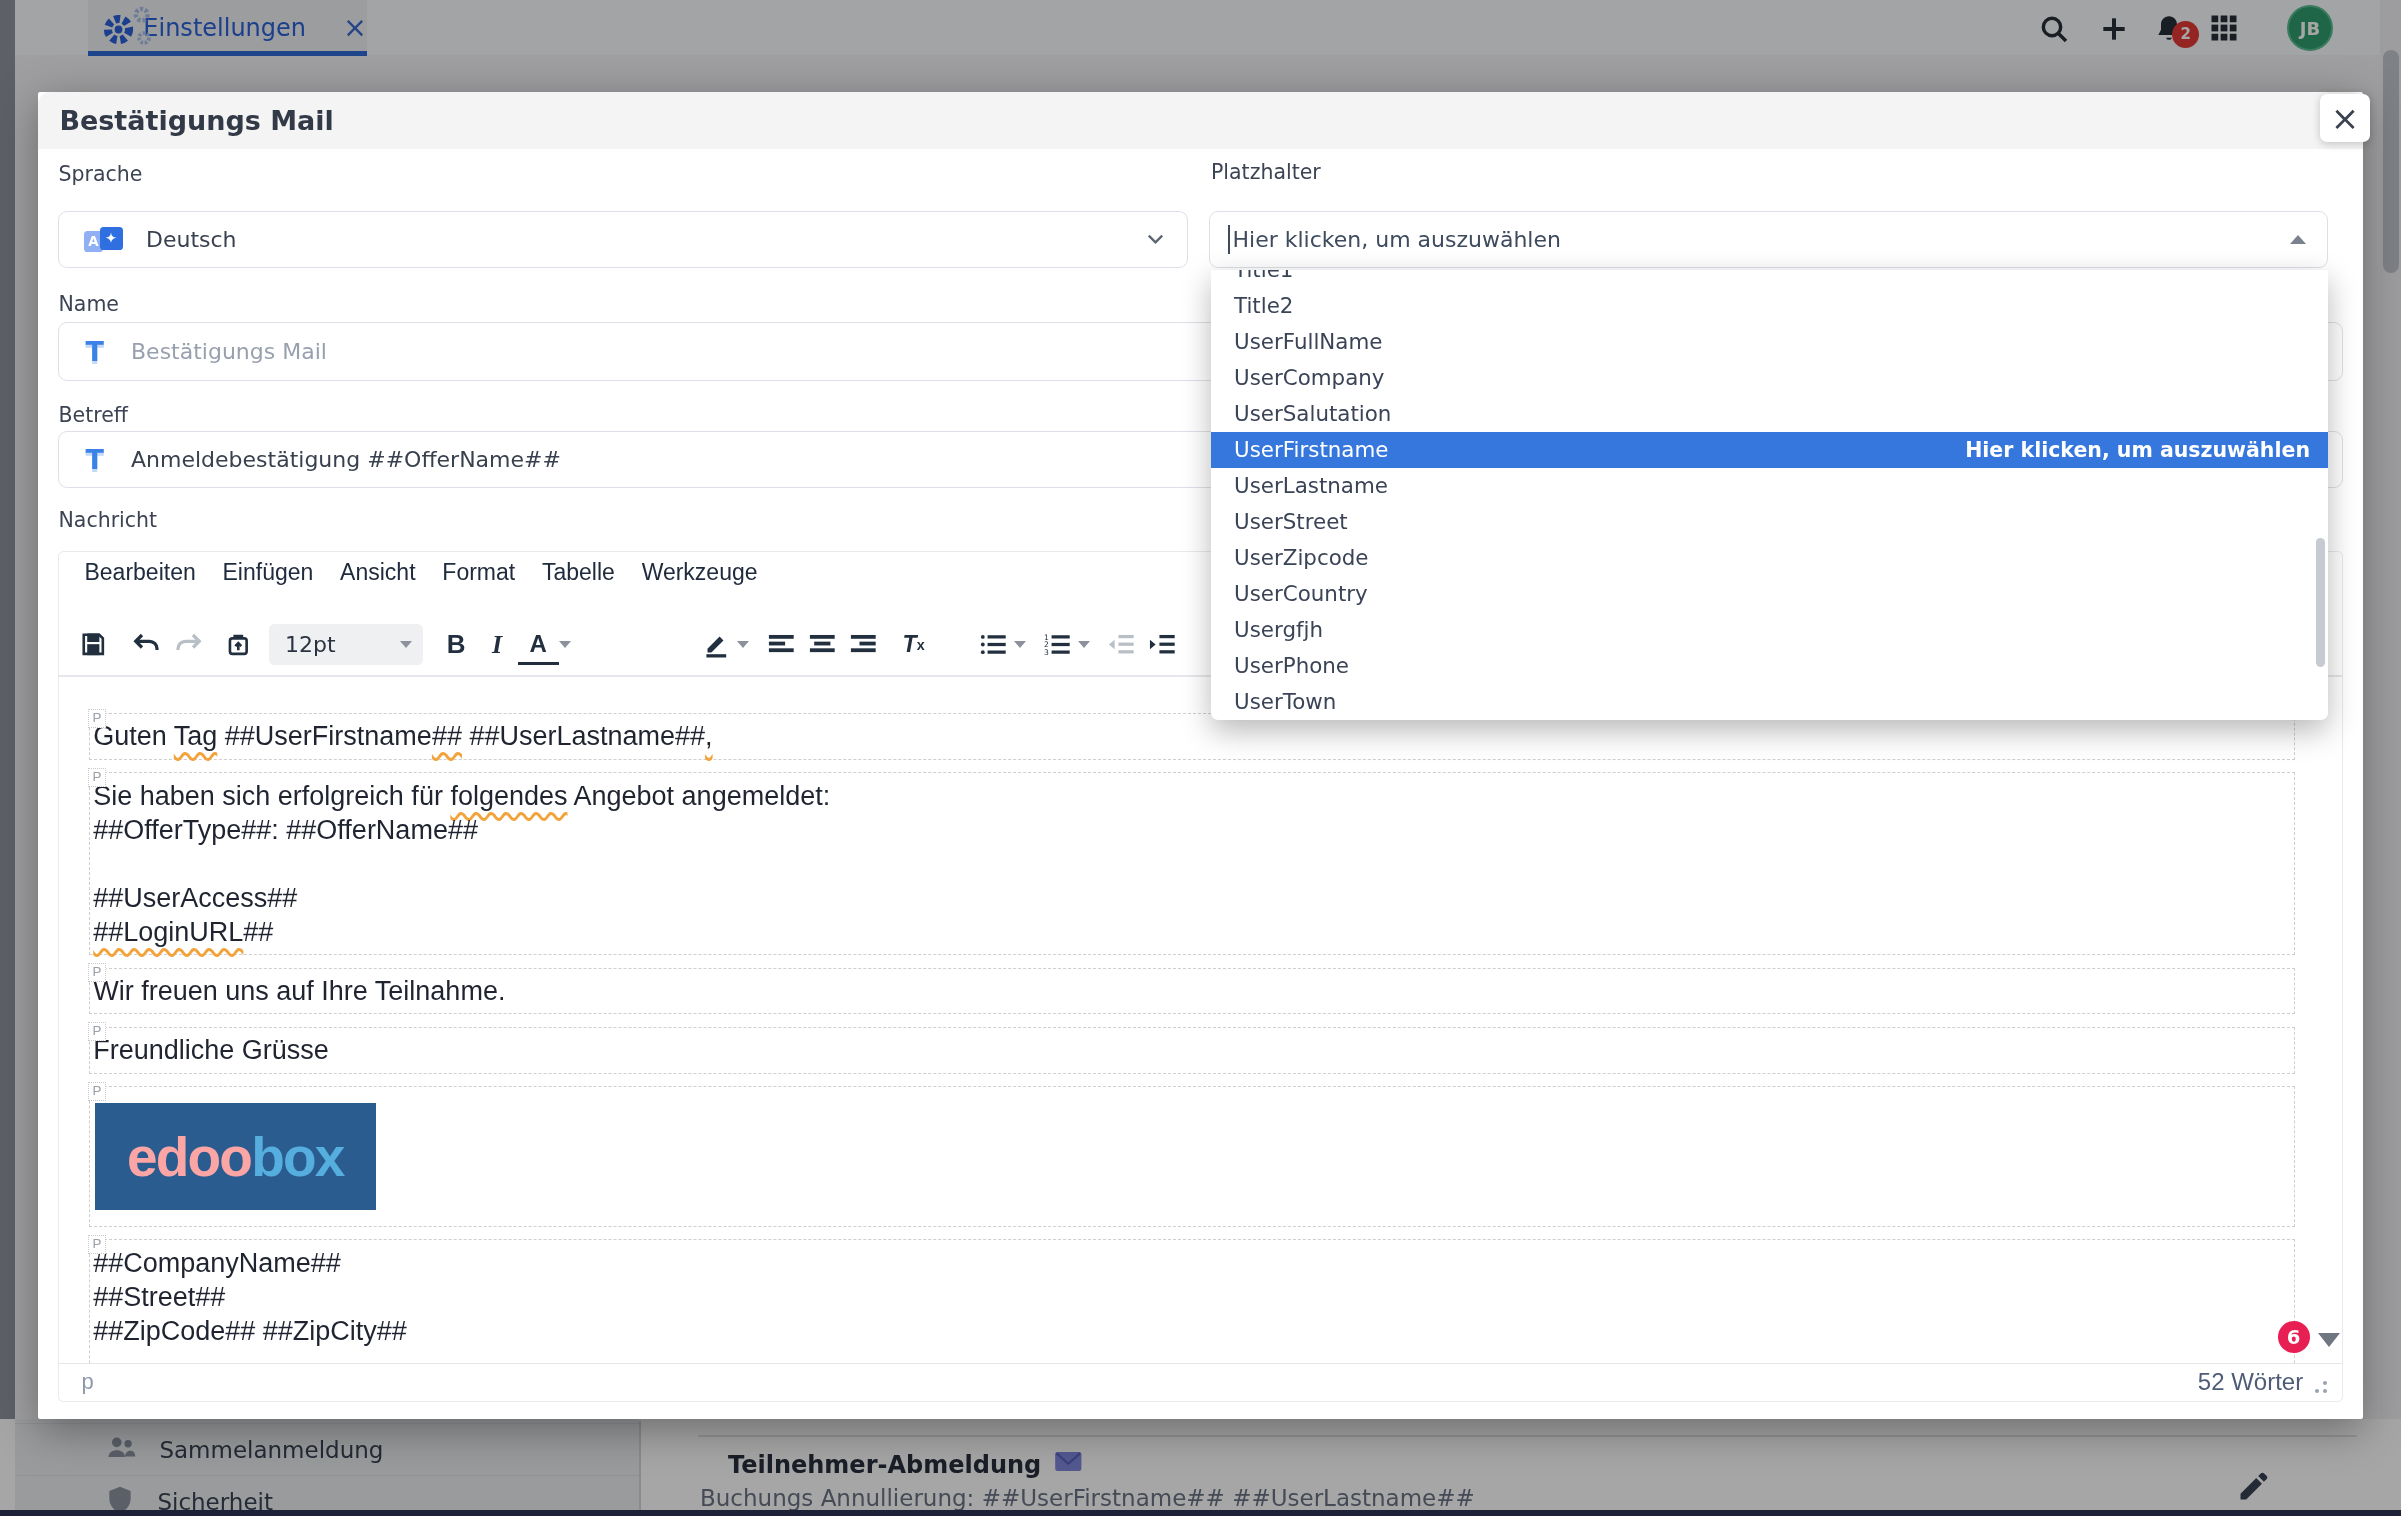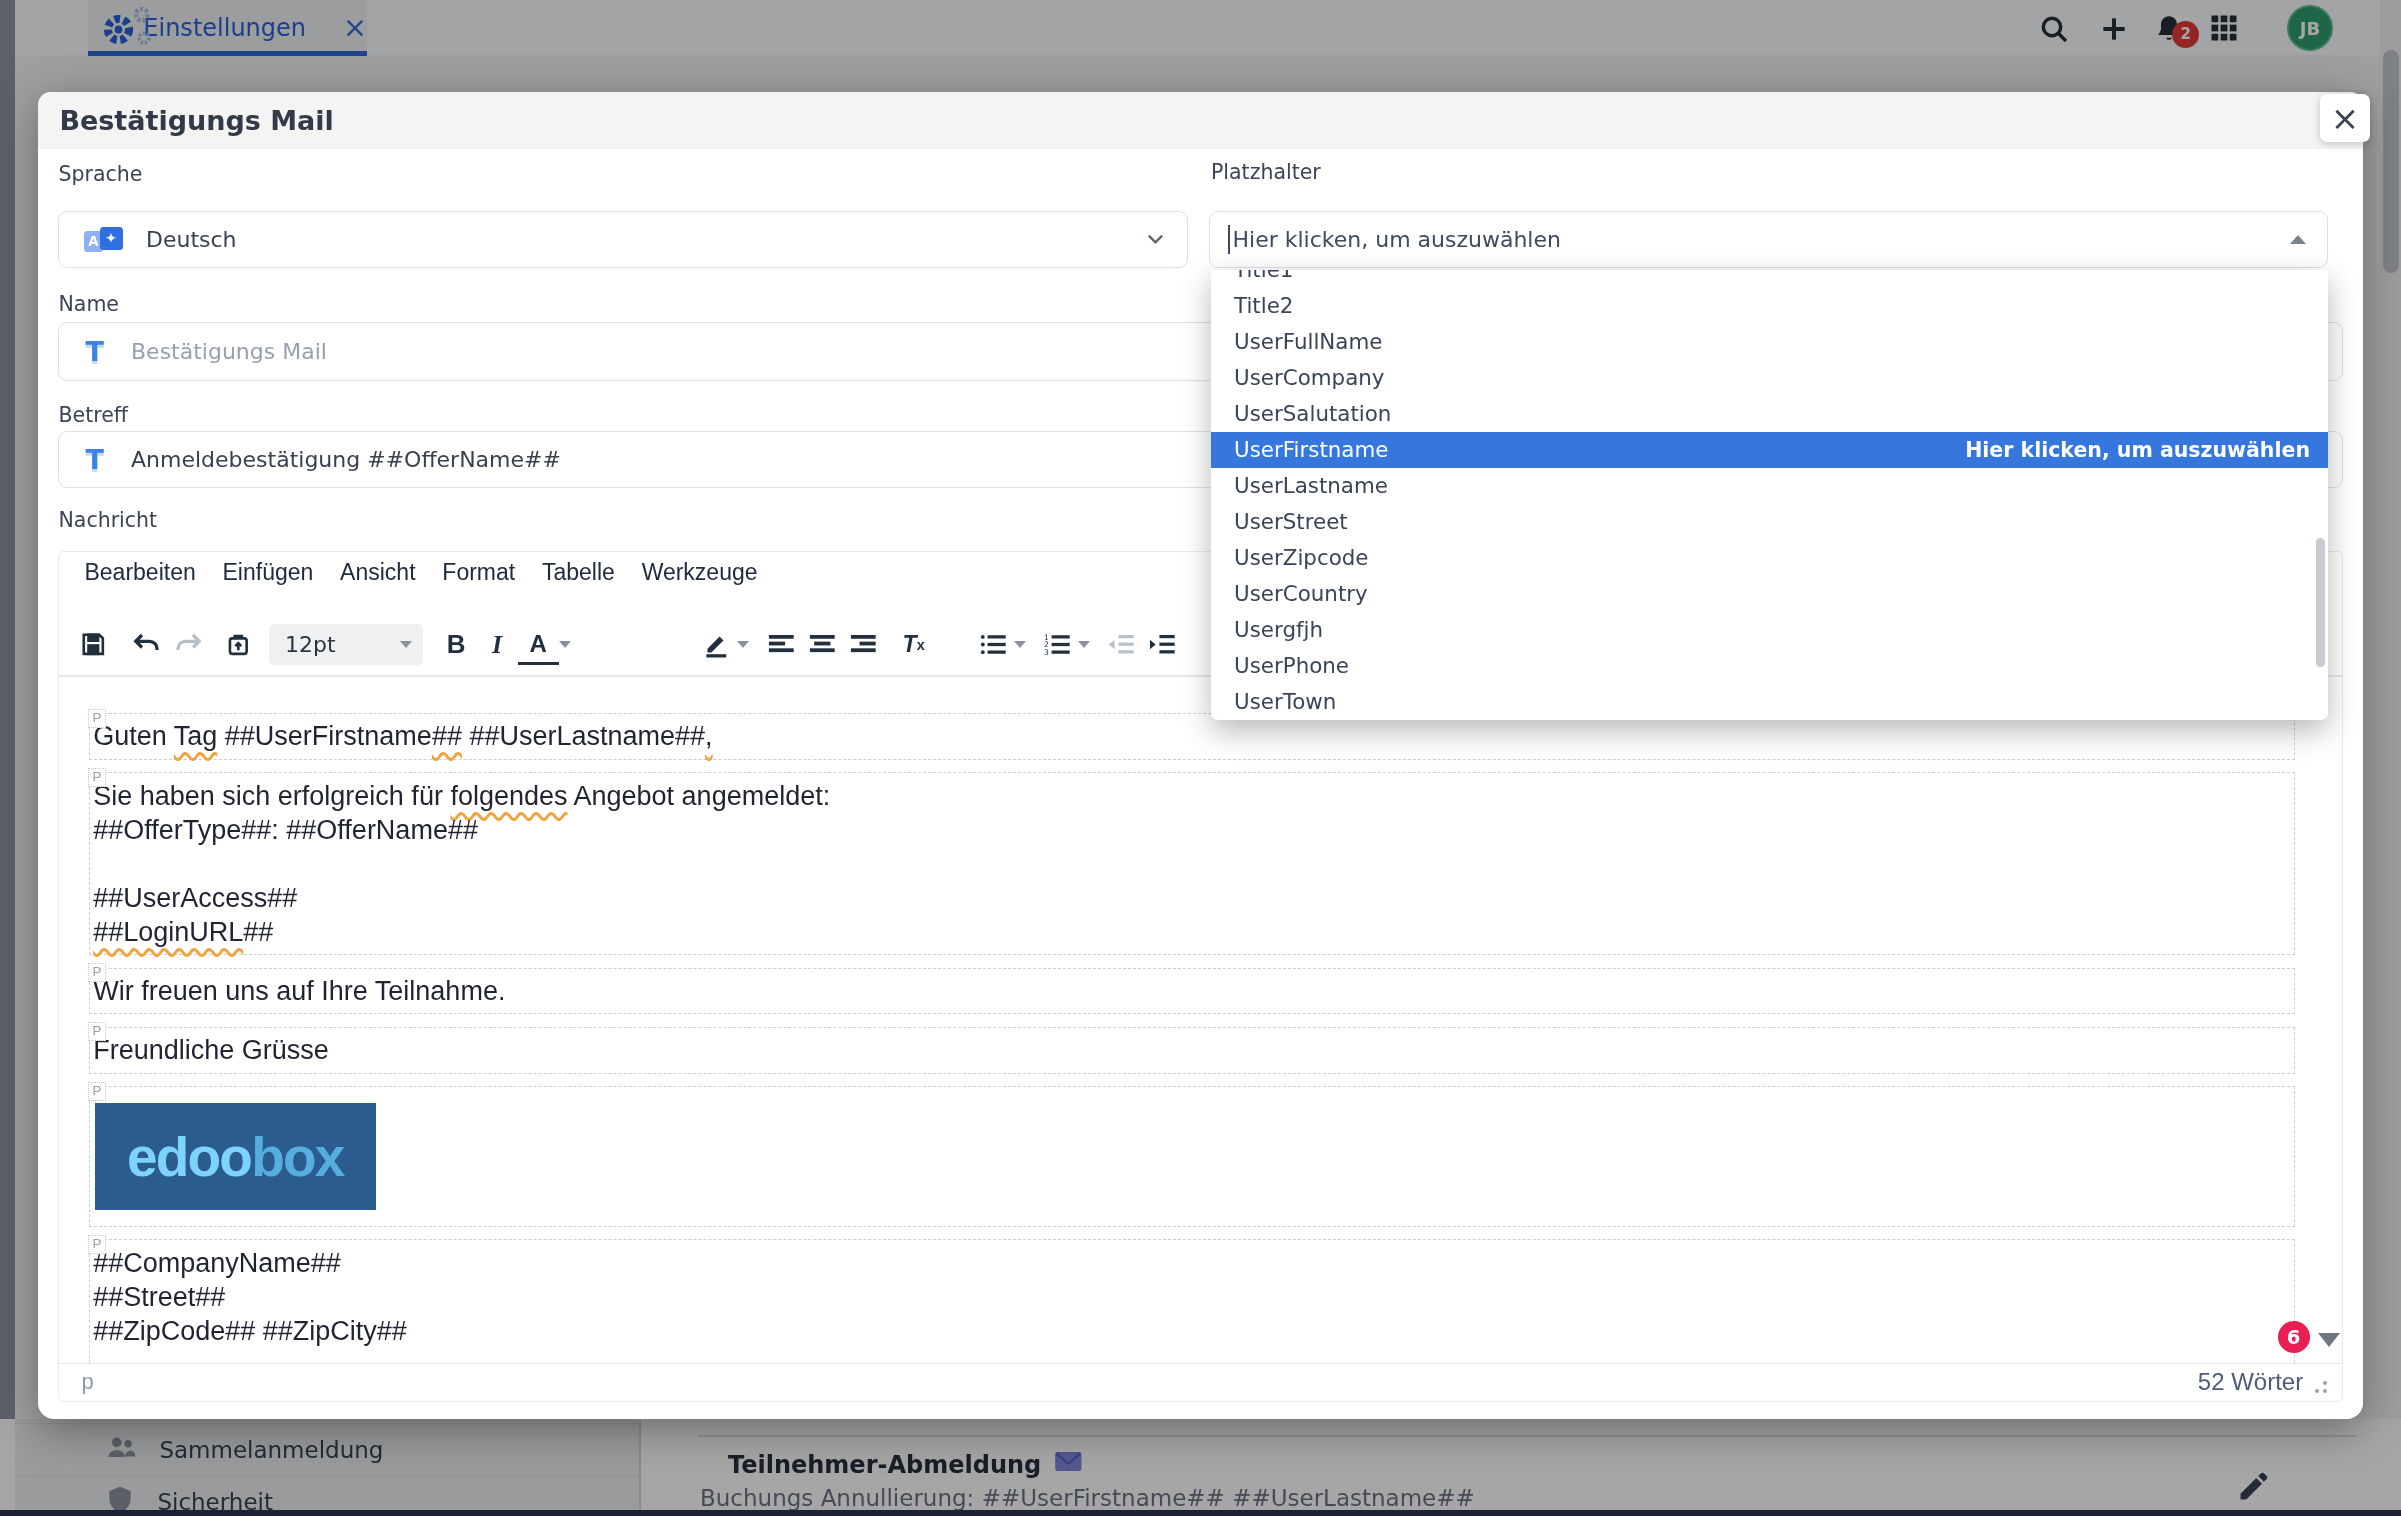--- a/index.html
+++ b/index.html
@@ -36,21 +36,21 @@
   .detail-hr { left:698px; top:1435px; width:1659px; height:1.8px; background:#e2e4e8; }
   .detail-title { left:700px; top:1450px; color:#272e3d; font-size:24px; font-weight:bold; display:flex; align-items:center; gap:12.5px;margin-left:28px; }
   .detail-sub { left:700px; top:1485px; color:#6b7384; font-size:23px; }
   .pencil-btn { left:2232px; top:1464px; width:43px; height:43px; display:flex; align-items:center; justify-content:center; }
   .navy-bar { left:0; top:1510px; width:2401px; height:6.2px; background:#2b3455; }
 
   
   #overlay { position:absolute; inset:0; background:rgba(0,0,0,0.35); z-index:5; }
 
   
-  #modal { position:absolute; left:38px; top:92px; width:2325px; height:1327px; background:#fff; border-radius:16px;
+  #modal { position:absolute; left:38px; top:92px; width:2325px; height:1327px; background:#fff; border-radius:2px;
            box-shadow:0 10.7px 43px rgba(0,0,0,0.35); z-index:10; }
   .modal-header { position:absolute; left:0; top:0; width:100%; height:57px; background:#f4f4f5; border-radius:12.5px 12.5px 0 0;
                   display:flex; align-items:center; }
   .modal-title { margin-left:21.4px; color:#333a47; font-size:27px; font-weight:600; }
   .close-btn { position:absolute; left:2282px; top:1.8px; width:50px; height:48px; background:#fff; border-radius:7.1px;
                box-shadow:0 1.8px 9px rgba(0,0,0,0.2); display:flex; align-items:center; justify-content:center;
                color:#3a4250; font-size:34px; z-index:12; }
   .field-label { position:absolute; color:#3c4352; font-size:20.5px; font-weight:500; }
   .box { position:absolute; background:#fff; border:1.8px solid #dde1e7; border-radius:9px; display:flex; align-items:center; }
   .box .val { font-size:22px; color:#39414f; }
@@ -99,21 +99,21 @@
   .para { position:relative; border:1.8px dashed #cfcfcf; width:2206px; padding:5.4px 5.4px 5.4px 3.6px; margin-bottom:12.5px; }
   .para-label { position:absolute; top:-5.4px; left:-1.8px; font-size:13.4px; line-height:13.4px; color:#9aa0a8; background:#fff;
                 border:0.9px dotted #c8c8c8; padding:0.9px 3.6px 2.7px 3.6px; }
   .line { font-size:27px; line-height:34px; white-space:pre-wrap; }
   .line.blank { height:34px; }
   .wavy { text-decoration-line:underline; text-decoration-style:wavy; text-decoration-color:#f2a33c;
           text-decoration-thickness:2.7px; text-underline-offset:7.1px; }
   .logo-para { padding:16px 5.4px; }
   .logo-box { display:inline-block; background:#2b5c90; padding:21.4px 32px; }
   .logo-box span { font-size:55px; font-weight:bold; letter-spacing:-1.8px; }
-  .logo-w { color:#7dd3fc; }
+  .logo-w { color:#fca5a5; }
   .logo-b { color:#55aede; }
   .count-badge { position:absolute; left:2219px; top:769px; width:32px; height:32px; border-radius:50%; background:#e81f53;
                  color:#fff; font-size:19.6px; font-weight:bold; display:flex; align-items:center; justify-content:center; z-index:3; }
   .scroll-dn { position:absolute; left:2259px; top:781px; width:0; height:0; border-left:11.6px solid transparent;
                border-right:11.6px solid transparent; border-top:14.3px solid #6f767f; }
   .ed-status { position:absolute; left:0; top:811px; width:100%; height:37px; border-top:1.8px solid #e4e6e9;
                display:flex; align-items:center; font-family:"Liberation Sans", sans-serif; }
   .el-path { margin-left:23px; font-size:22px; color:#8e99ad; }
   .word-count { margin-left:auto; font-size:24px; color:#4e5c77; }
   .grip { width:4.5px; height:4.5px; border-radius:50%; background:#9aa2af; margin:12.5px 14.3px 0 19.6px;

